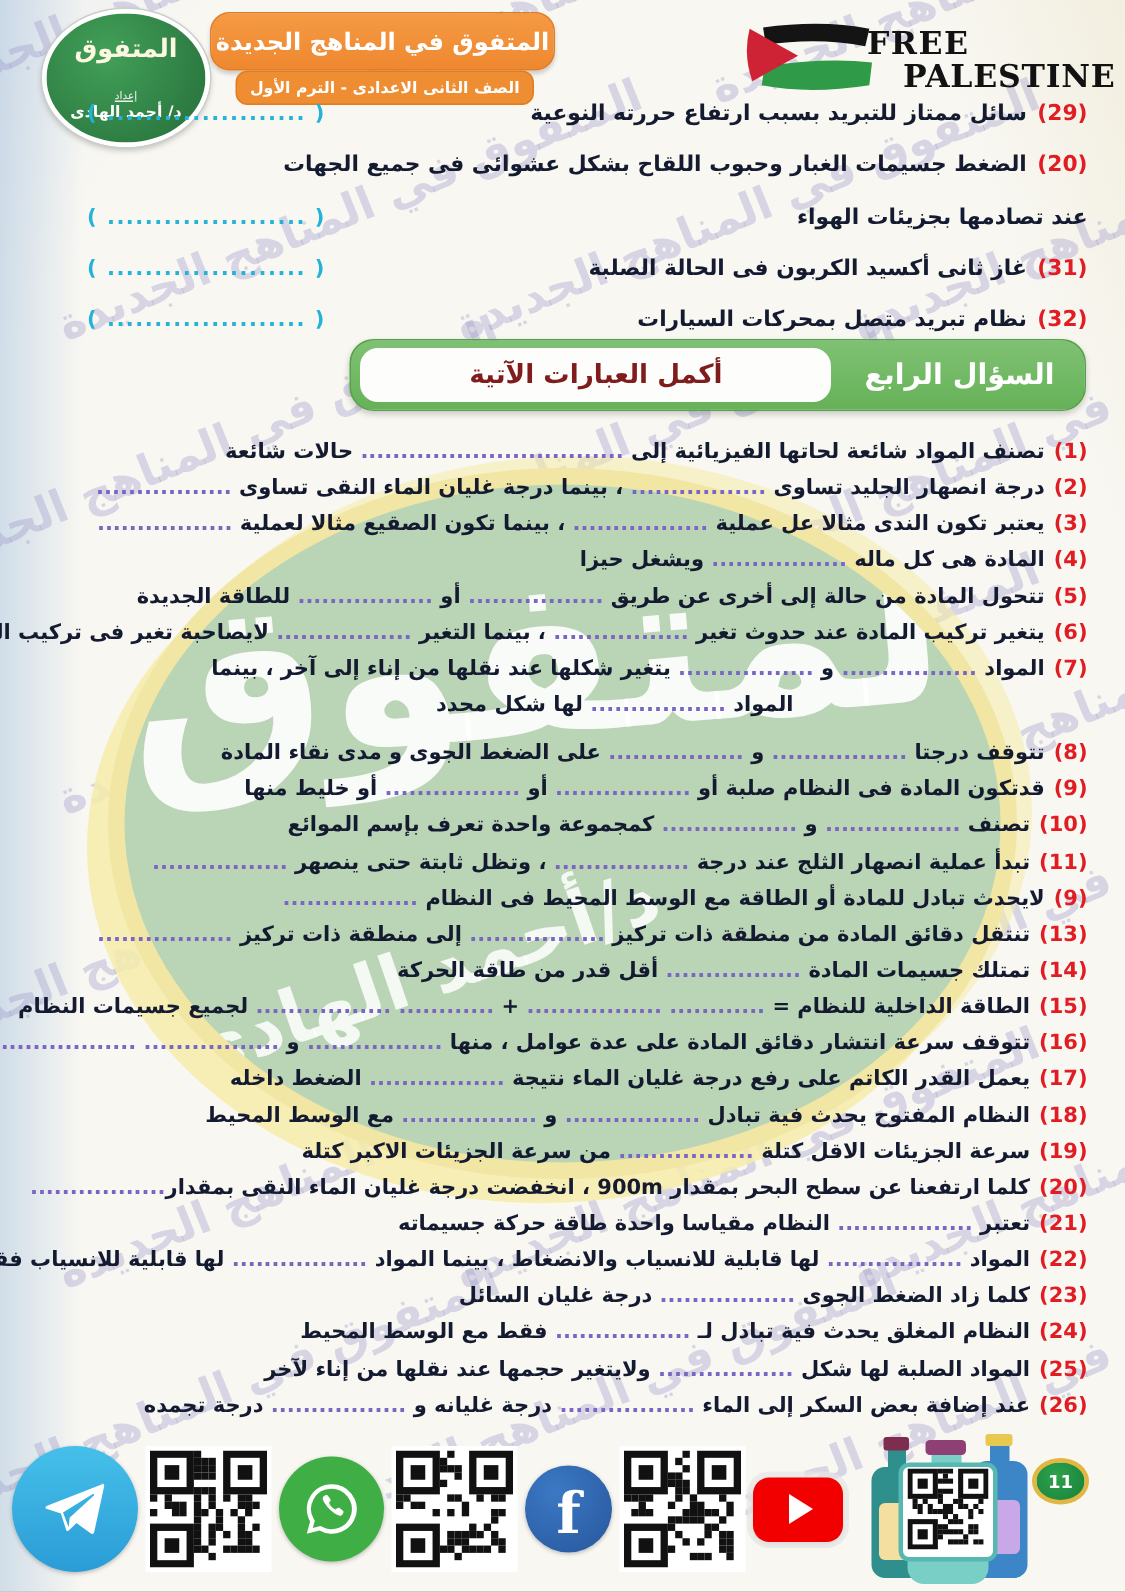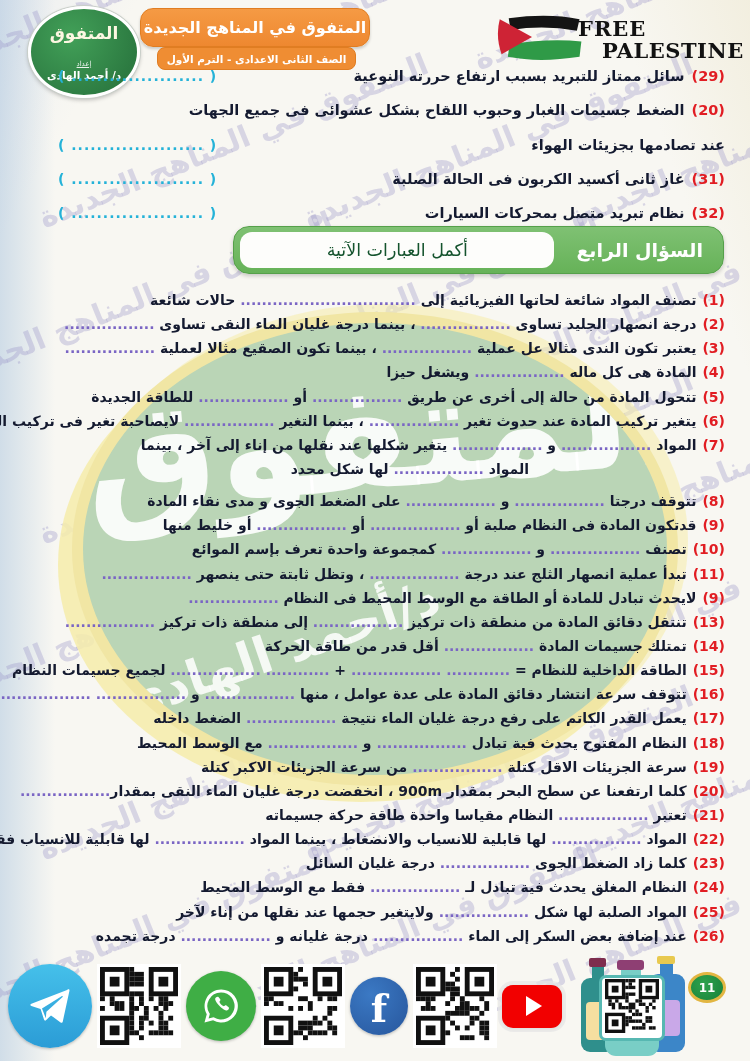--- a/index.html
+++ b/index.html
@@ -57,21 +57,21 @@
   .answer{color:#24b2d8;font-weight:bold;font-size:14px;letter-spacing:1px;direction:ltr;}
 
   
   .section-banner{position:absolute;top:226px;left:233px;right:26px;height:46px;direction:rtl;
       background:linear-gradient(#7fc173,#66b258);border:1px solid #55a04a;border-radius:16px;
       display:flex;align-items:stretch;box-shadow:0 2px 4px rgba(0,0,0,.2);}
   .sb-title{display:flex;align-items:center;justify-content:center;padding:0 20px;
       color:#fff;font-weight:bold;font-size:19px;white-space:nowrap;}
   .sb-box{flex:1;background:#fdfdfb;border-radius:12px;margin:5px 2px 5px 6px;
       display:flex;align-items:center;justify-content:center;}
-  .sb-sub{color:#14532d;font-weight:normal;font-size:17.5px;}
+  .sb-sub{color:#7f1d1d;font-weight:bold;font-size:17.5px;}
 
   
   .questions{position:absolute;top:288px;right:25px;left:10px;direction:rtl;}
   .q-row{height:24.15px;line-height:24.15px;white-space:nowrap;overflow:visible;}
   .q-row .qnum{font-size:14px;margin-left:6px;}
   .q-row .qtext{font-size:14px;}
   .q-row.cont{margin-right:196px;}
   .dots{color:#7a65c4;letter-spacing:.5px;}
 
   

